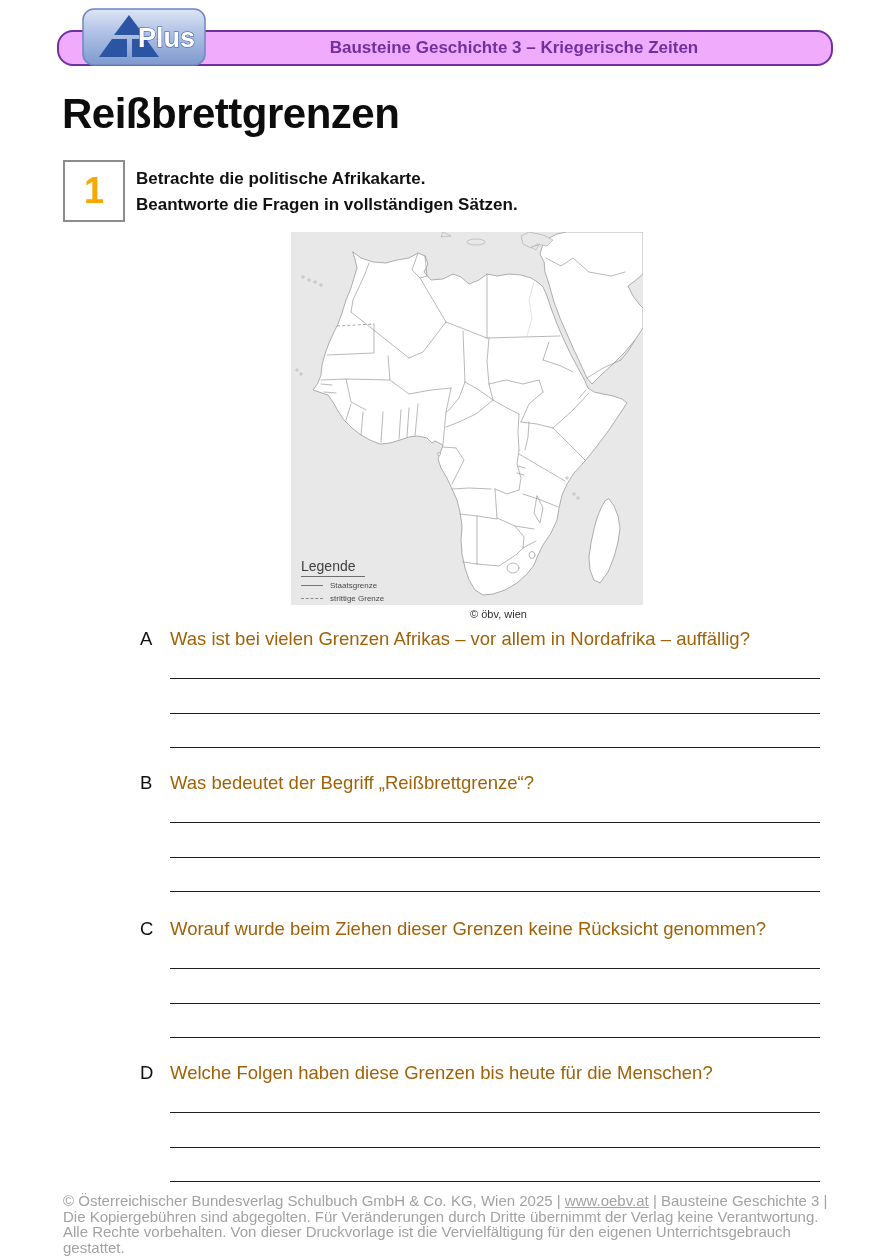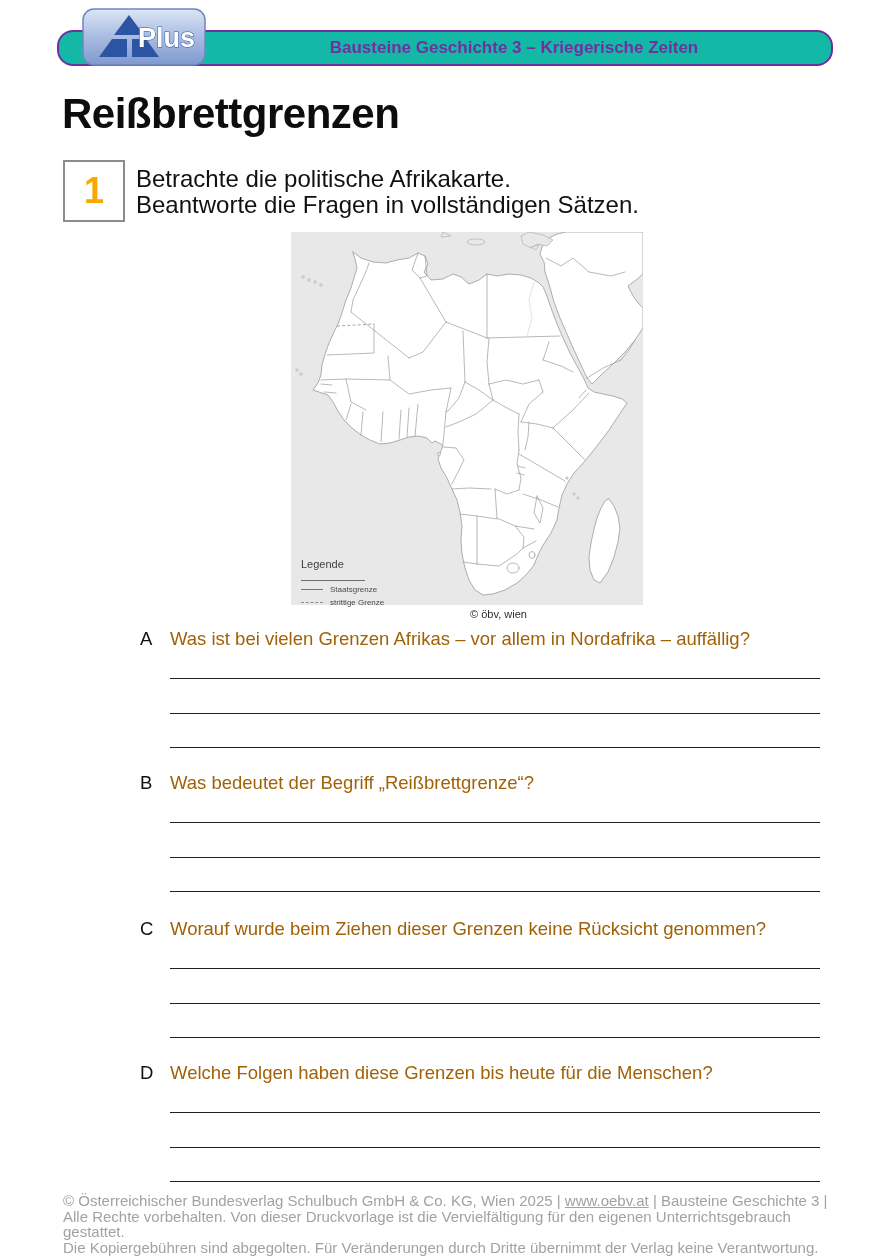--- a/index.html
+++ b/index.html
@@ -12,21 +12,21 @@
     overflow: hidden;
   }
 
   
   .header-bar {
     position: absolute; left: 57px; top: 30px;
     width: 776px; height: 36px;
     border: 2px solid #7030a0; border-radius: 16px;
     display: flex; align-items: center; justify-content: center;
     padding-left: 138px;
-    background: #14b8a6;
+    background: #f0abfc;
   }
   .header-title {
     color: #7030a0; font-size: 17px; font-weight: bold;
     white-space: nowrap;
   }
   .logo {
     position: absolute; left: 68px; top: 8px;
     width: 124px; height: 72px; padding-left: 14px;
   }
 
@@ -40,35 +40,35 @@
   
   .task-num-box {
     position: absolute; left: 63px; top: 160px;
     width: 62px; height: 62px;
     border: 2px solid #8c8c8c; background: #ffffff;
     display: flex; align-items: center; justify-content: center;
   }
   .task-num { font-size: 36px; font-weight: bold; color: #f9a800; }
   .task-text {
     position: absolute; left: 136px; top: 166px;
-    font-size: 24px; font-weight: normal; color: #111; line-height: 26px;
+    font-size: 17px; font-weight: bold; color: #111; line-height: 26px;
   }
 
   
   .map-wrap {
     position: absolute; left: 291px; top: 232px;
     width: 352px; height: 373px;
   }
   .map-wrap svg { display: block; }
   .legend {
     position: absolute; left: 10px; top: 326px; width: 100px; color: #3f3f3f;
   }
   .legend-title {
-    font-size: 11px; width: 64px;
-    border-bottom: 1px solid #6f6f6f; padding-bottom: 10px;
+    font-size: 14px; width: 64px;
+    border-bottom: 1px solid #6f6f6f; padding-bottom: 2px;
   }
   .legend-row { display: flex; align-items: center; margin-top: 4px; }
   .legend-sample { width: 22px; height: 0; border-top: 1.3px solid #767676; margin-right: 7px; }
   .legend-sample.dashed { border-top-style: dashed; border-top-color: #8a8a8a; }
   .legend-label { font-size: 8px; color: #4a4a4a; }
 
   .map-credit {
     position: absolute; left: 170px; top: 608px; width: 657px;
     text-align: center; font-size: 11px; color: #2e2e2e;
   }
@@ -278,17 +278,17 @@
       <span class="q-letter">D</span>
       <span class="q-text">Welche Folgen haben diese Grenzen bis heute für die Menschen?</span>
     </div>
     <div class="answer-line line-1"></div>
     <div class="answer-line line-2"></div>
     <div class="answer-line line-3"></div>
   </div>
 
   <div class="footer">
     <div><span>© Österreichischer Bundesverlag Schulbuch GmbH &amp; Co. KG, Wien 2025 | </span><a href="#">www.oebv.at</a><span> | Bausteine Geschichte 3 |</span></div>
+    <div>Die Kopiergebühren sind abgegolten. Für Veränderungen durch Dritte übernimmt der Verlag keine Verantwortung.</div>
     <div>Alle Rechte vorbehalten. Von dieser Druckvorlage ist die Vervielfältigung für den eigenen Unterrichtsgebrauch gestattet.</div>
-    <div>Die Kopiergebühren sind abgegolten. Für Veränderungen durch Dritte übernimmt der Verlag keine Verantwortung.</div>
   </div>
 
 </div>
 
 </body></html>

